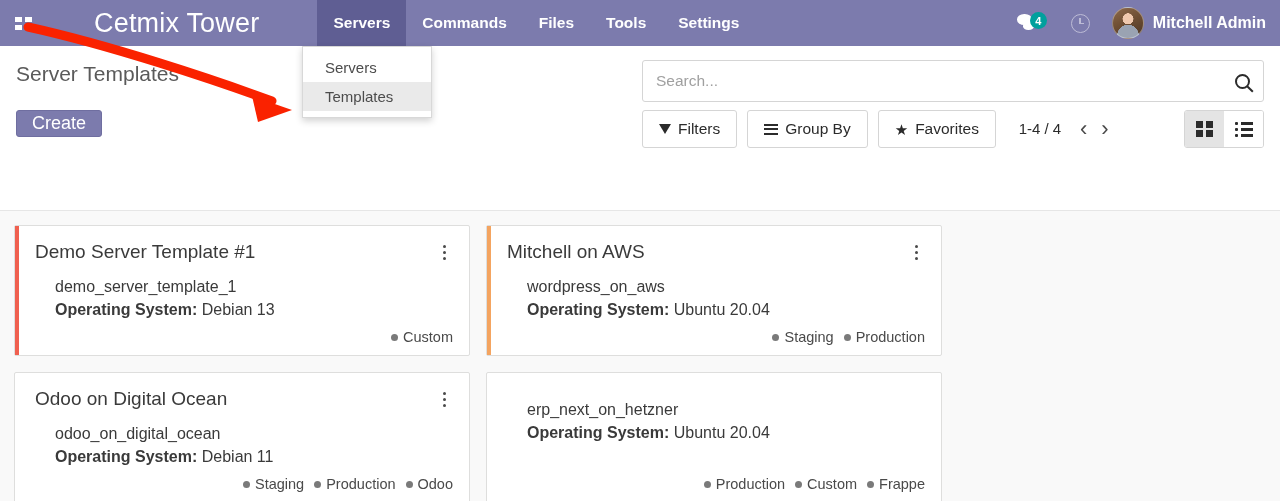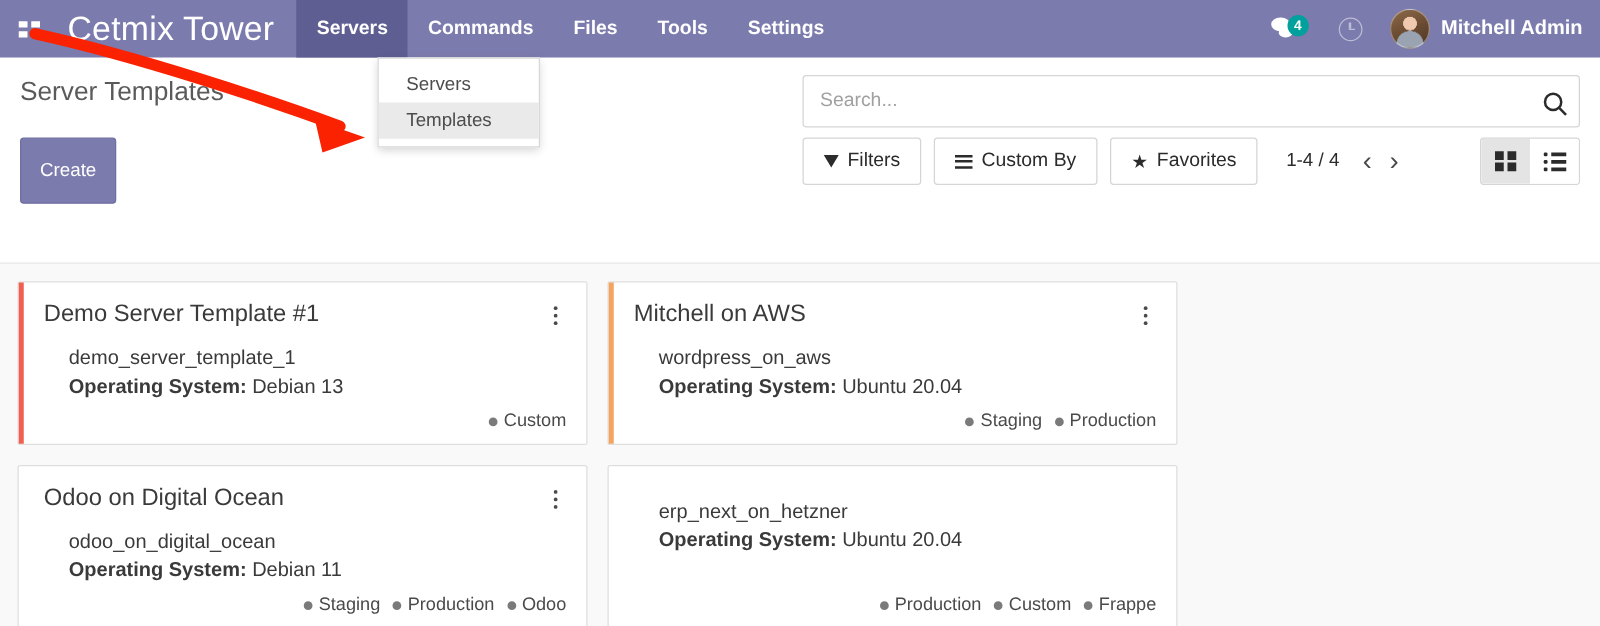--- a/index.html
+++ b/index.html
@@ -11,20 +11,21 @@
   }
 
   
   .navbar {
     height: 46px;
     background: #7C7BAD;
     display: flex;
     align-items: stretch;
     position: relative;
     z-index: 30;
+    gap: 40px;
   }
   .nav-apps {
     width: 46px;
     display: flex; align-items: center; justify-content: center;
     cursor: pointer;
   }
   .apps-grid {
     display: grid;
     grid-template-columns: 7px 7px;
     grid-template-rows: 5px 5px;
@@ -134,22 +135,22 @@
   .page-title {
     font-size: 21px; color: #5a5a5a; font-weight: 400;
     white-space: nowrap;
   }
   .create-btn {
     margin-top: 24px;
     background: #7C7BAD;
     color: #fff;
     border: 1px solid #6f6ea0;
     border-radius: 3px;
-    font-size: 15px;
-    padding: 17px 15px;
+    font-size: 18px;
+    padding: 2px 15px;
     cursor: pointer;
     font-family: inherit;
   }
   .cp-right {
     margin-left: auto;
     padding-top: 14px;
     width: 624px;
     display: flex; flex-direction: column; align-items: flex-end;
   }
   .search-wrap {
@@ -334,21 +335,21 @@
       <button class="fbtn">
         <span class="ico-funnel"></span>
         <span>Filters</span>
       </button>
       <button class="fbtn">
         <span class="ico-bars">
             <i></i>
             <i></i>
             <i></i>
           </span>
-        <span>Custom By</span>
+        <span>Group By</span>
       </button>
       <button class="fbtn">
         <span class="ico-star">★</span>
         <span>Favorites</span>
       </button>
 
       <div class="pager">1-4 / 4</div>
       <div class="pg-arrows">
         <span class="pg-arrow">‹</span>
         <span class="pg-arrow">›</span>

